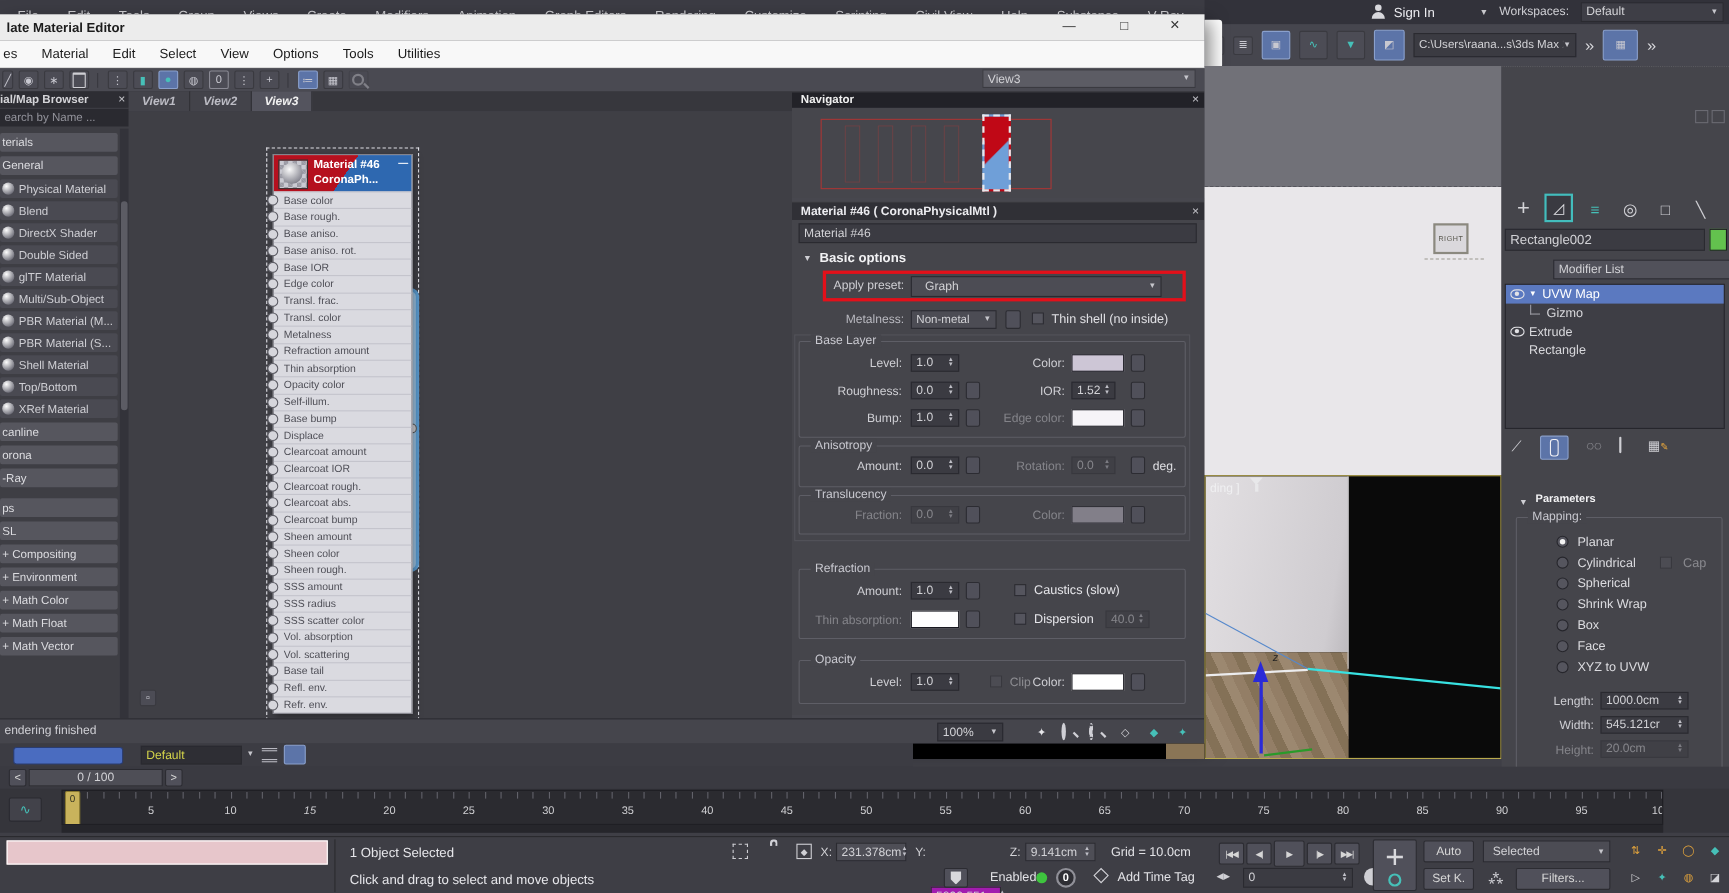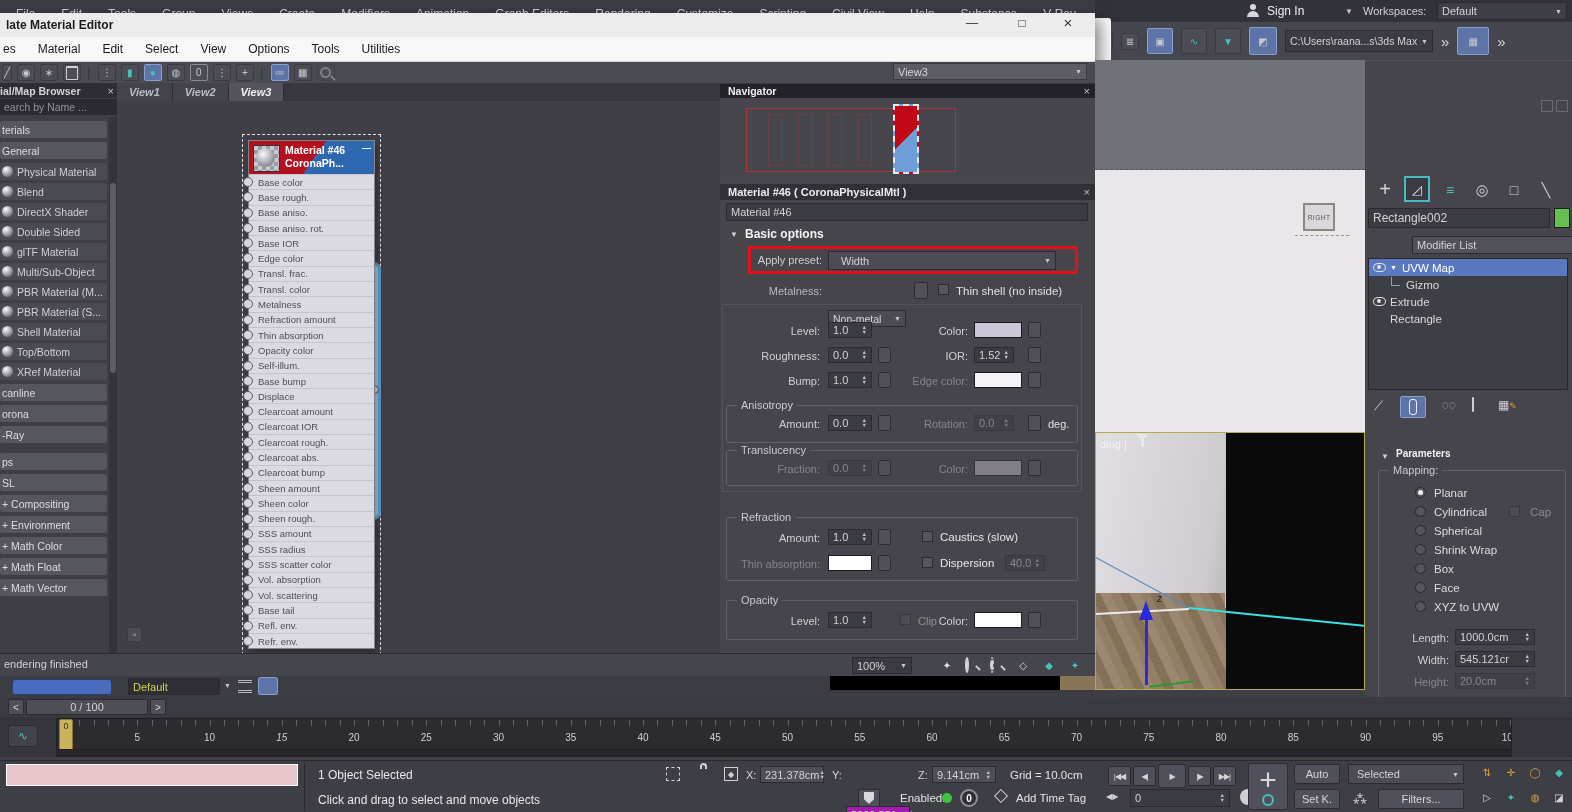--- a/index.html
+++ b/index.html
@@ -336,35 +336,38 @@
     <div class="ab field" style="left:6px;top:20px;width:362px;height:18px;">
       <span>Material #46</span>
     </div>
     <span class="ab" style="left:10px;top:47px;font-size:8px;color:#cfcfd4;">▼</span>
     <span class="ab" style="left:25px;top:44px;font-weight:bold;font-size:12px;color:#f2f2f4;">Basic options</span>
   </div>
 
   <div class="ab" style="left:748px;top:246px;width:330px;height:28px;border:3px solid #e3101a;"></div>
   <span class="lblr" style="left:748px;top:254px;width:74px;">Apply preset:</span>
   <div class="ab field" style="left:828px;top:251px;width:228px;height:19px;background:#4c4c54;">
-    <span style="margin-left:8px;">Width</span>
+    <span style="margin-left:8px;">Graph</span>
     <span class="caret">▼</span>
   </div>
 
   <span class="lblr" style="left:740px;top:285px;width:82px;color:#b9b9c0;">Metalness:</span>
-  <div class="ab field" style="left:828px;top:282px;width:78px;height:17px;background:#4c4c54;font-size:10.5px;margin-top:28px;">
+  <div class="ab field" style="left:828px;top:282px;width:78px;height:17px;background:#4c4c54;font-size:10.5px;">
     <span>Non-metal</span>
     <span class="caret">▼</span>
   </div>
   <div class="ab btn" style="left:914px;top:282px;width:14px;height:17px;"></div>
   <span class="ab chk" style="left:938px;top:284px;"></span>
   <span class="ab" style="left:956px;top:285px;color:#e0e0e4;font-size:11.5px;">Thin shell (no inside)</span>
 
   <div class="ab" style="left:722px;top:304px;width:360px;height:188px;border:1px solid #53535a;"></div>
 
+  <div class="grp" style="left:726px;top:310px;width:352px;height:88px;">
+    <span class="legend">Base Layer</span>
+  </div>
   <span class="lblr" style="left:732px;top:325px;width:88px;">Level:</span>
   <div class="ab field" style="left:828px;top:322px;width:44px;height:16px;">
       <span>1.0</span>
       <span class="spin"></span>
     </div>
   <span class="lblr" style="left:872px;top:325px;width:96px;">Color:</span>
   <span class="ab swatch" style="left:974px;top:322px;width:48px;height:16px;background:#cdc6d6;"></span>
   <div class="ab btn" style="left:1028px;top:322px;width:13px;height:16px;"></div>
 
   <span class="lblr" style="left:732px;top:350px;width:88px;">Roughness:</span>

